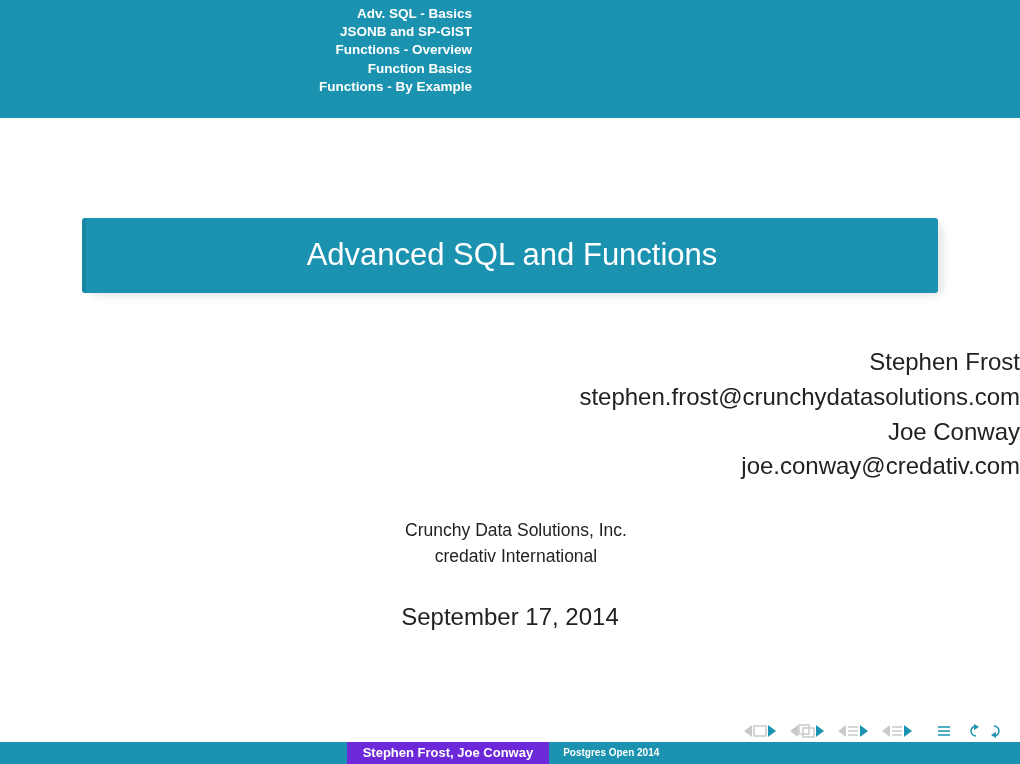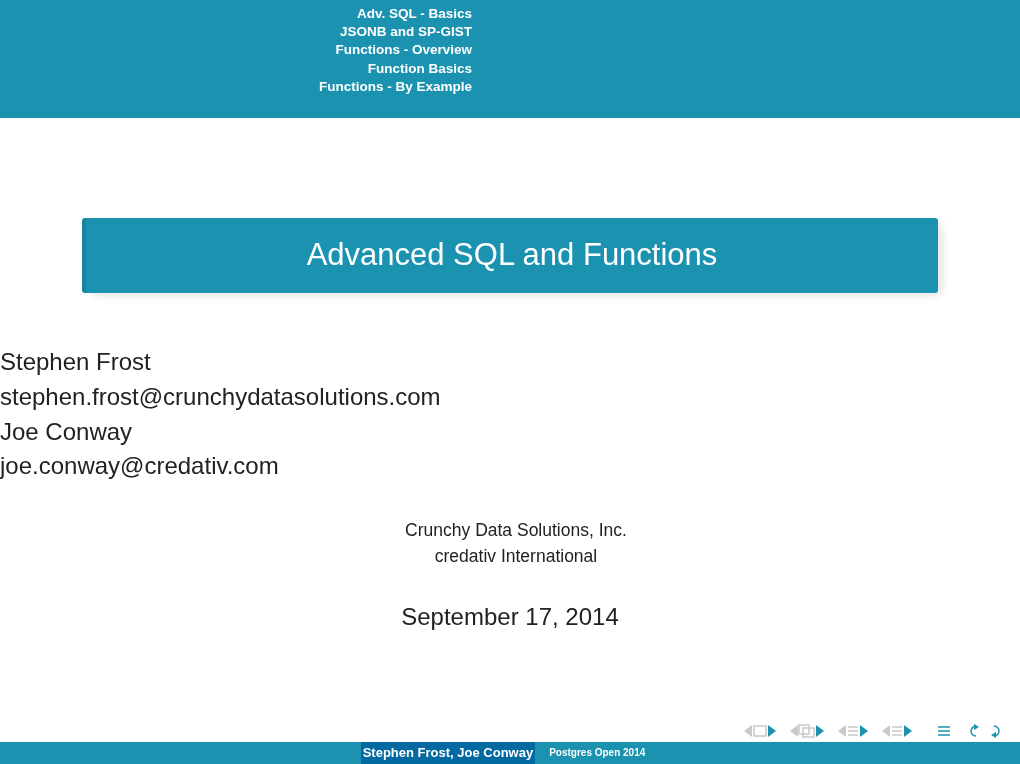--- a/index.html
+++ b/index.html
@@ -55,21 +55,21 @@
     border-radius: 3px;
     padding: 19px 30px 20px;
     text-align: center;
     font-size: 31px;
     font-weight: 400;
     border-left: 4px solid rgba(0,0,0,0.08);
   }
 
   
   .authors {
-    text-align: left;
+    text-align: right;
     margin-top: 52px;
     font-size: 24px;
     color: #222;
     line-height: 1.45;
   }
   .affil {
     text-align: center;
     margin-top: 34px;
     font-size: 17.5px;
     color: #222;
@@ -107,27 +107,27 @@
     position: absolute;
     bottom: 0;
     left: 0;
     width: 100%;
     height: 22px;
     background: #1a92b0;
     text-align: center;
   }
   .footer-left {
     display: inline-block;
-    background: #0369a1;
+    background: #6d28d9;
     color: #fff;
     font-size: 13px;
     font-weight: 600;
     height: 22px;
     line-height: 22px;
-    padding: 0 2px;
+    padding: 0 16px;
     vertical-align: top;
   }
   .footer-right {
     display: inline-block;
     color: #fff;
     font-size: 10px;
     font-weight: 600;
     height: 22px;
     line-height: 22px;
     padding: 0 14px;

